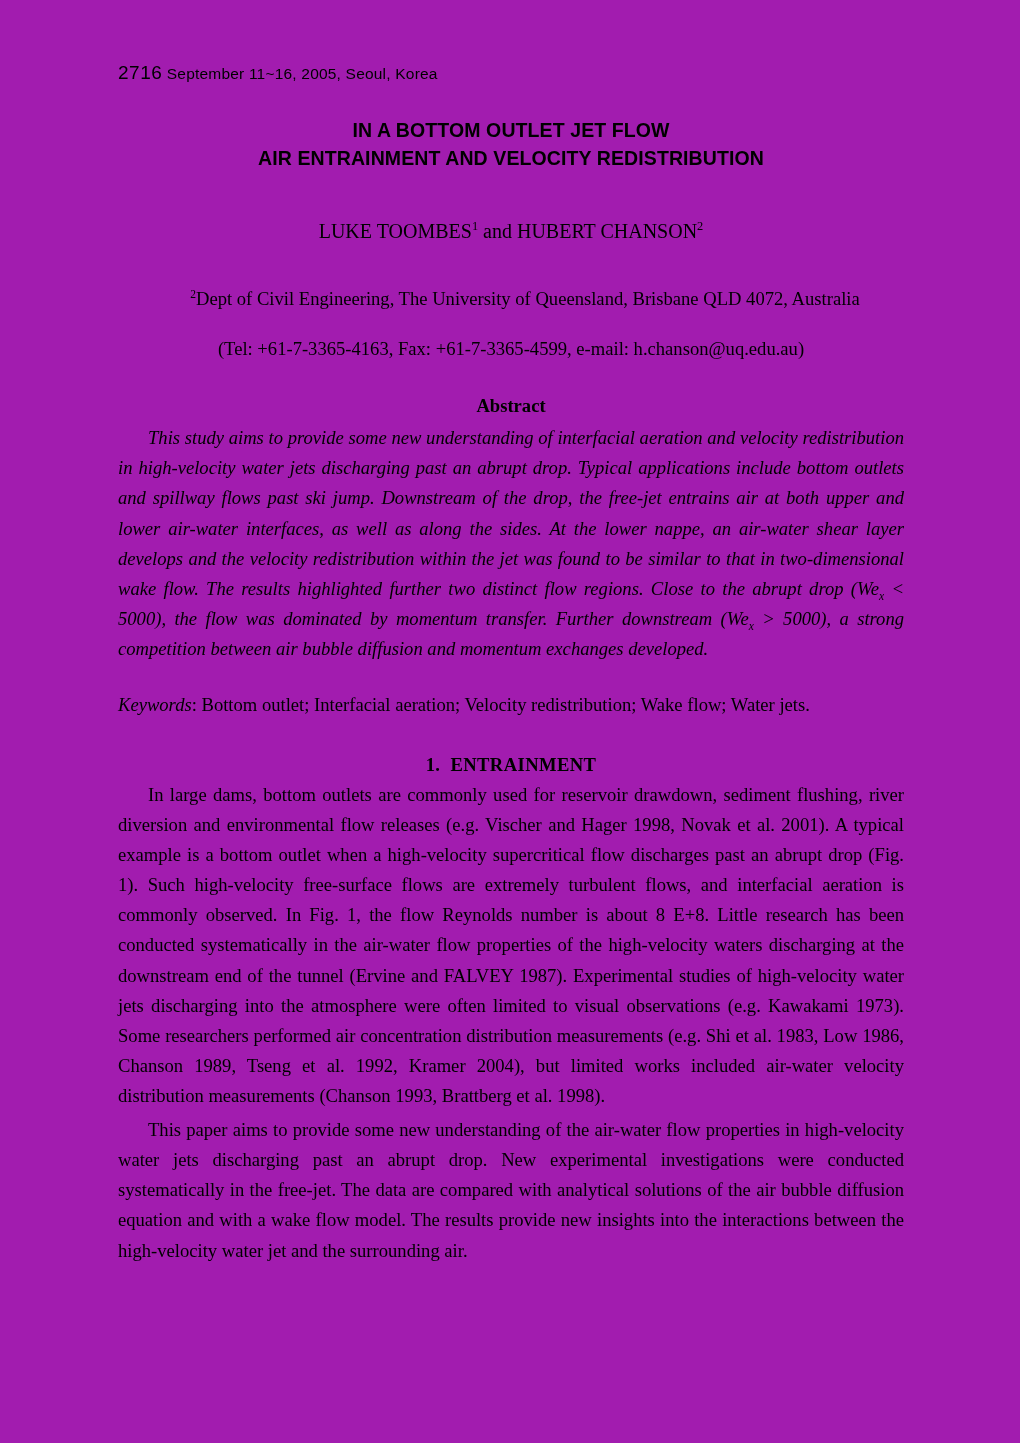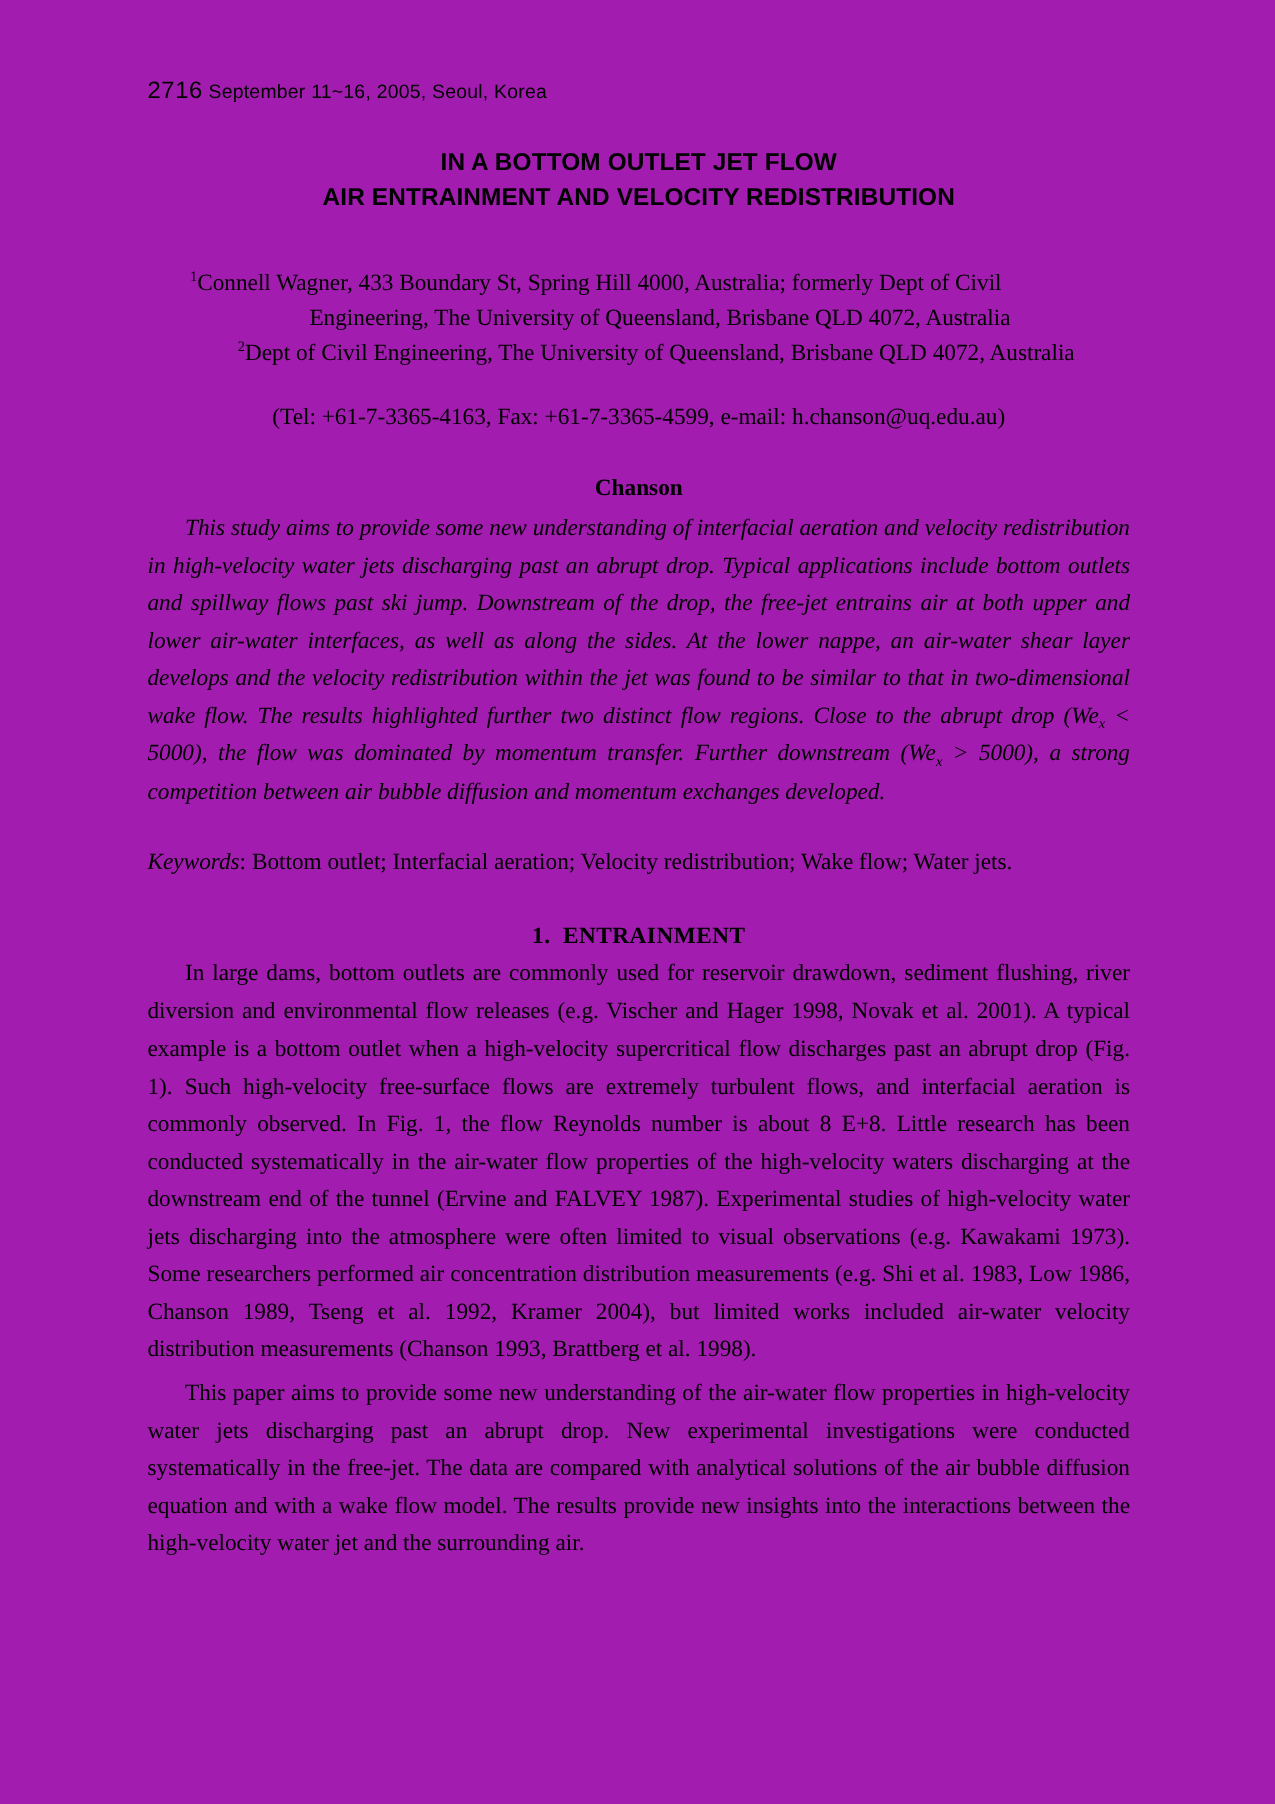--- a/index.html
+++ b/index.html
@@ -139,28 +139,30 @@
     <div class="running-head">
       <span class="pageno">2716</span>
       <span>September 11~16, 2005, Seoul, Korea</span>
     </div>
 
     <div class="title">
       <div>IN A BOTTOM OUTLET JET FLOW</div>
       <div>AIR ENTRAINMENT AND VELOCITY REDISTRIBUTION</div>
     </div>
 
+    <div class="authors">
+      <span>LUKE TOOMBES</span><sup>1</sup><span> and </span><span>HUBERT CHANSON</span><sup>2</sup>
+    </div>
 
     <div class="affiliations">
-      <div class="aff-line aff-1"><sup>1</sup><span>Connell Wagner, 433 Boundary St, Spring Hill 4000, Australia; formerly Dept of Civil</span><span class="wrap2">Engineering, The University of Queensland, Brisbane QLD 4072, Australia</span></div>
       <div class="aff-line aff-2"><sup>2</sup><span>Dept of Civil Engineering, The University of Queensland, Brisbane QLD 4072, Australia</span></div>
       <div class="aff-line aff-3">(Tel: +61-7-3365-4163, Fax: +61-7-3365-4599, e-mail: h.chanson@uq.edu.au)</div>
     </div>
 
-    <div class="abstract-head">Chanson</div>
+    <div class="abstract-head">Abstract</div>
     <div class="abstract-body"><span>This study aims to provide some new understanding of interfacial aeration and velocity redistribution in high-velocity water jets discharging past an abrupt drop. Typical applications include bottom outlets and spillway flows past ski jump. Downstream of the drop, the free-jet entrains air at both upper and lower air-water interfaces, as well as along the sides. At the lower nappe, an air-water shear layer develops and the velocity redistribution within the jet was found to be similar to that in two-dimensional wake flow. The results highlighted further two distinct flow regions. Close to the abrupt drop (We</span><sub>x</sub><span> &lt; 5000), the flow was dominated by momentum transfer. Further downstream (We</span><sub>x</sub><span> &gt; 5000), a strong competition between air bubble diffusion and momentum exchanges developed.</span></div>
 
     <div class="keywords"><i>Keywords</i><span>: Bottom outlet; Interfacial aeration; Velocity redistribution; Wake flow; Water jets.</span></div>
 
     <div class="section-head"><span class="num">1.</span><span>ENTRAINMENT</span></div>
 
     <div class="body-par">In large dams, bottom outlets are commonly used for reservoir drawdown, sediment flushing, river diversion and environmental flow releases (e.g. Vischer and Hager 1998, Novak et al. 2001). A typical example is a bottom outlet when a high-velocity supercritical flow discharges past an abrupt drop (Fig. 1). Such high-velocity free-surface flows are extremely turbulent flows, and interfacial aeration is commonly observed. In Fig. 1, the flow Reynolds number is about 8 E+8. Little research has been conducted systematically in the air-water flow properties of the high-velocity waters discharging at the downstream end of the tunnel (Ervine and FALVEY 1987). Experimental studies of high-velocity water jets discharging into the atmosphere were often limited to visual observations (e.g. Kawakami 1973). Some researchers performed air concentration distribution measurements (e.g. Shi et al. 1983, Low 1986, Chanson 1989, Tseng et al. 1992, Kramer 2004), but limited works included air-water velocity distribution measurements (Chanson 1993, Brattberg et al. 1998).</div>
     <div class="body-par">This paper aims to provide some new understanding of the air-water flow properties in high-velocity water jets discharging past an abrupt drop. New experimental investigations were conducted systematically in the free-jet. The data are compared with analytical solutions of the air bubble diffusion equation and with a wake flow model. The results provide new insights into the interactions between the high-velocity water jet and the surrounding air.</div>
 
   </div>

